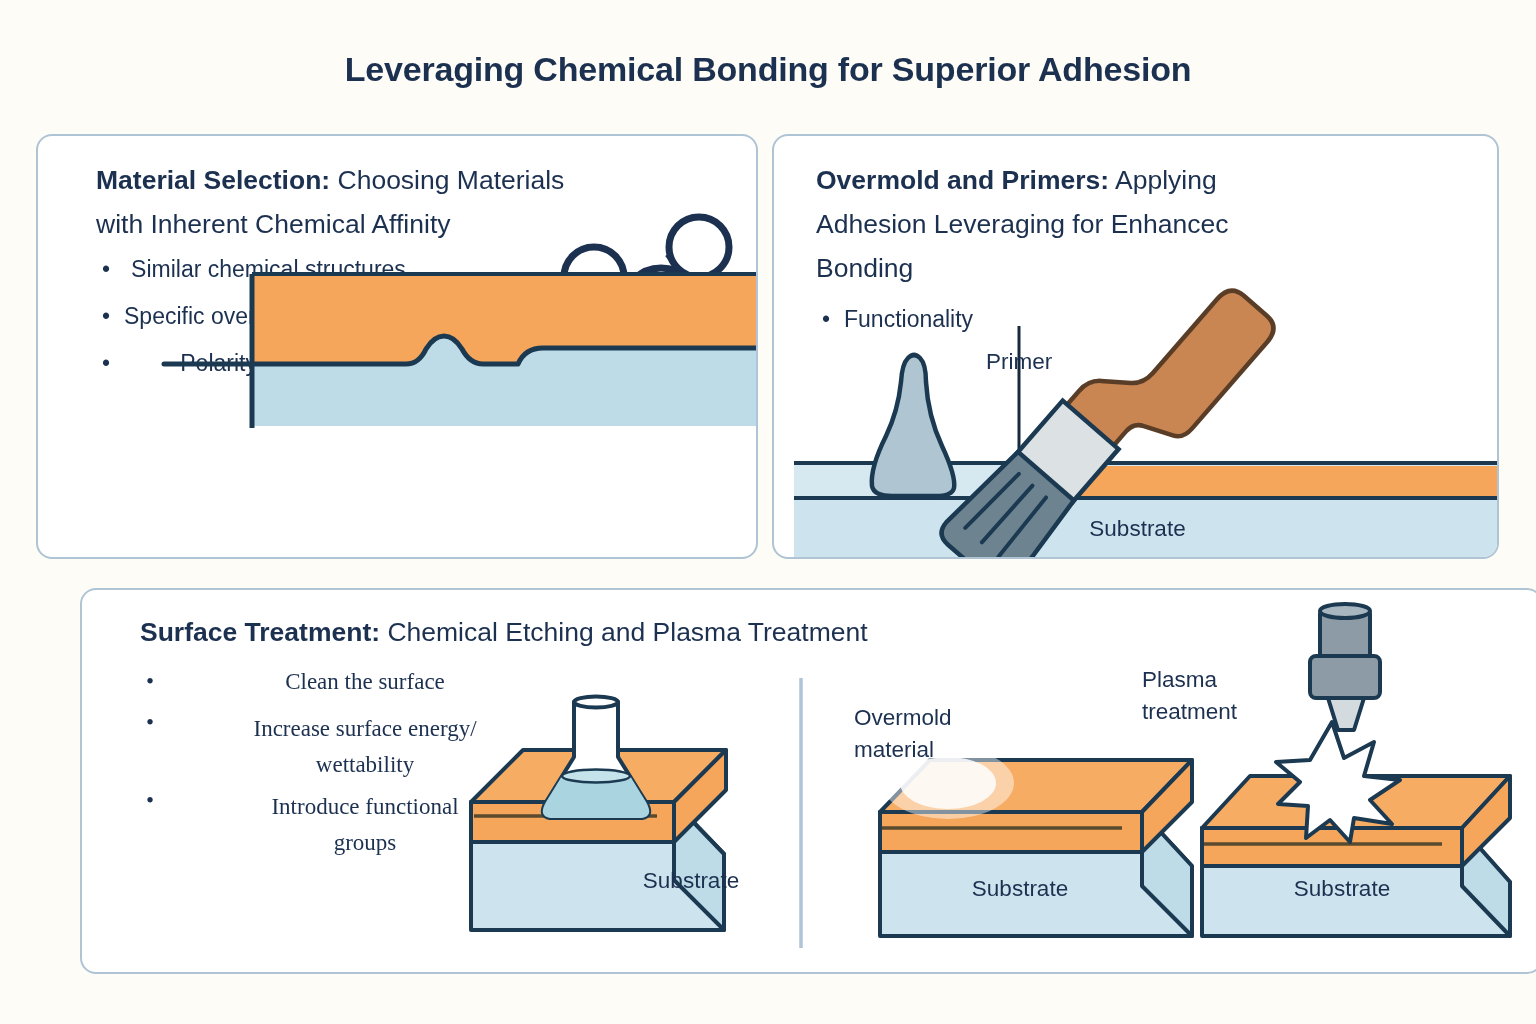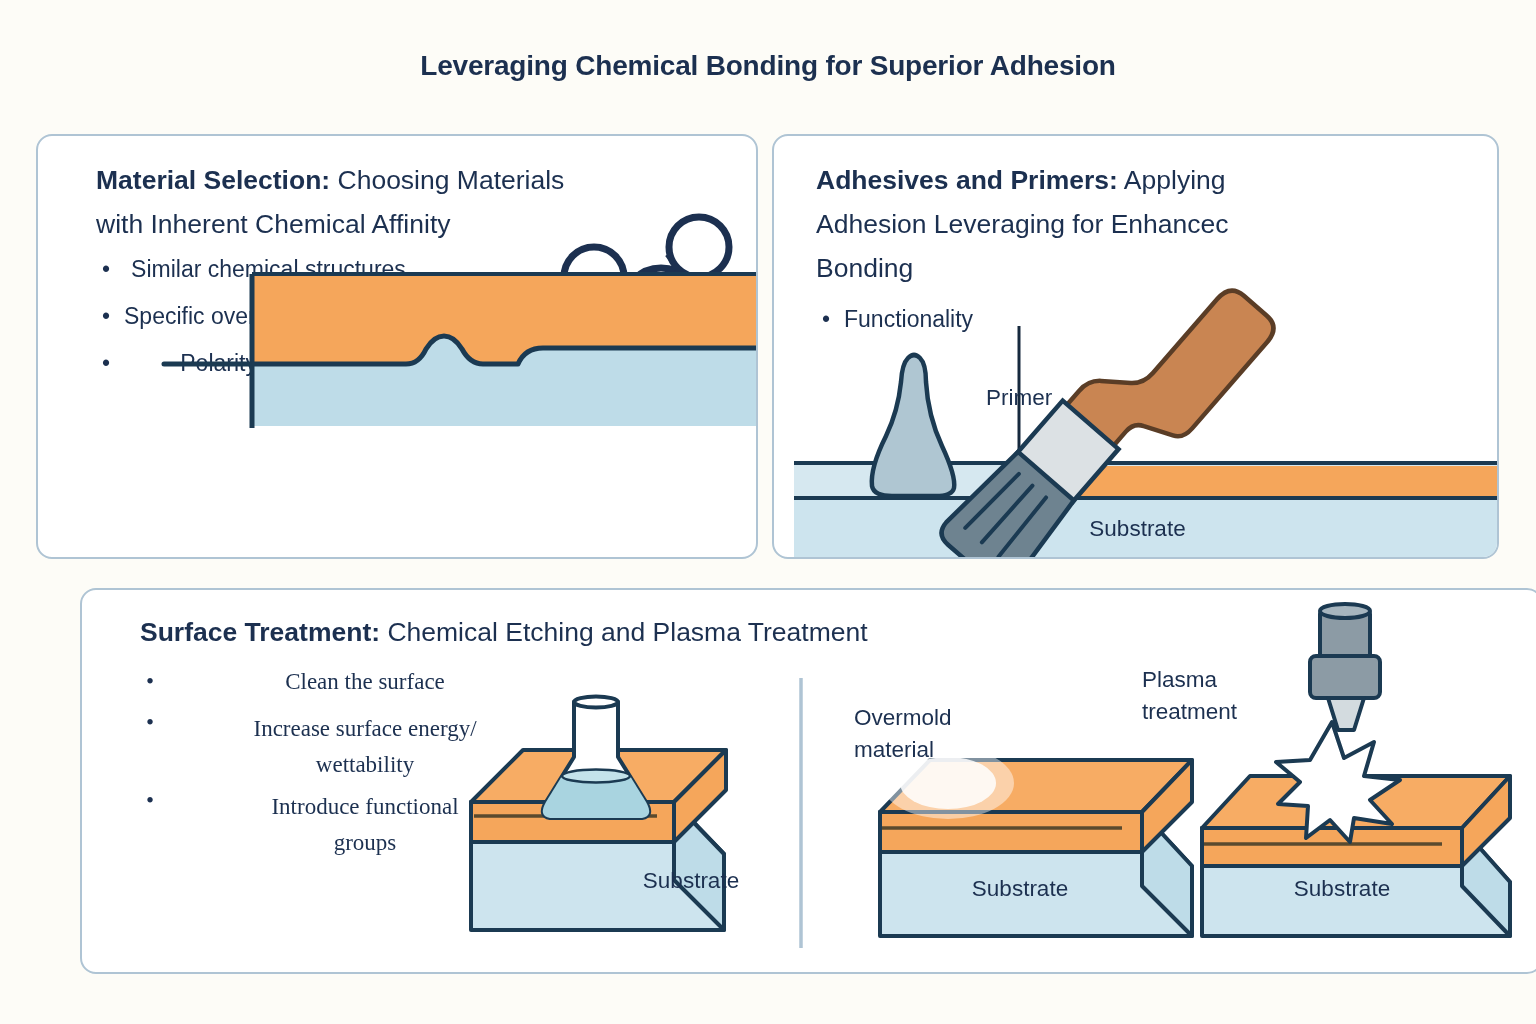--- a/index.html
+++ b/index.html
@@ -10,21 +10,21 @@
     color:#1C2F47;
     overflow:hidden;
     position:relative;
   }
   .page{position:absolute;inset:0;}
 
   
   .title{
     position:absolute;top:50px;left:0;width:1536px;
     text-align:center;
-    font-size:28px;font-weight:bold;
+    font-size:34px;font-weight:bold;
     letter-spacing:-0.2px;
     color:#1C3050;
   }
 
   
   .panel{
     position:absolute;
     background:#FFFFFF;
     border:2.5px solid #AFC4D4;
     border-radius:16px;
@@ -121,21 +121,21 @@
 
         <line x1="214" y1="138" x2="214" y2="292" stroke="#1B3A52" stroke-width="5"></line>
       </svg>
     </div>
 
   </div>
 
   <div class="panel" id="panel-adhesives">
 
     <div class="panel-heading" style="left:42px; top:22px;">
-      <span class="lead">Adhesives and Primers:</span><span> Applying</span>
+      <span class="lead">Overmold and Primers:</span><span> Applying</span>
     </div>
     <div class="panel-heading" style="left:42px; top:66px;">Adhesion Leveraging for Enhancec</div>
     <div class="panel-heading" style="left:42px; top:110px;">Bonding</div>
 
     <div class="bullets" style="left:44px; top:160px;">
       <div class="li">Functionality</div>
     </div>
 
     <div class="svg-layer">
       <svg width="727" height="425" viewBox="0 0 727 425">
@@ -163,21 +163,21 @@
           <path d="M30 260 L104 260 L112 362 Q112 376 98 376 L38 376 Q22 376 22 360 Z" fill="#6E8390" stroke="#1B3A52" stroke-width="4.5" stroke-linejoin="round"></path>
           <g stroke="#1B3A52" stroke-width="4" stroke-linecap="round">
             <line x1="45" y1="276" x2="40" y2="352"></line>
             <line x1="63" y1="276" x2="62" y2="352"></line>
             <line x1="81" y1="276" x2="84" y2="352"></line>
           </g>
         </g>
       </svg>
     </div>
 
-    <div class="diagram-label" style="left:212px; top:210px;margin-top:36px;">Primer</div>
+    <div class="diagram-label" style="left:212px; top:210px;">Primer</div>
     <div class="diagram-label" style="left:0; top:377px; width:727px; text-align:center;">Substrate</div>
   </div>
 
   <div class="panel" id="panel-surface">
 
     <div class="panel-heading" style="left:58px; top:20px;">
       <span class="lead">Surface Treatment:</span><span> Chemical Etching and Plasma Treatment</span>
     </div>
 
     <div class="bullets" style="left:60px; top:68px; width:420px;font-family:Liberation Serif, serif;">

